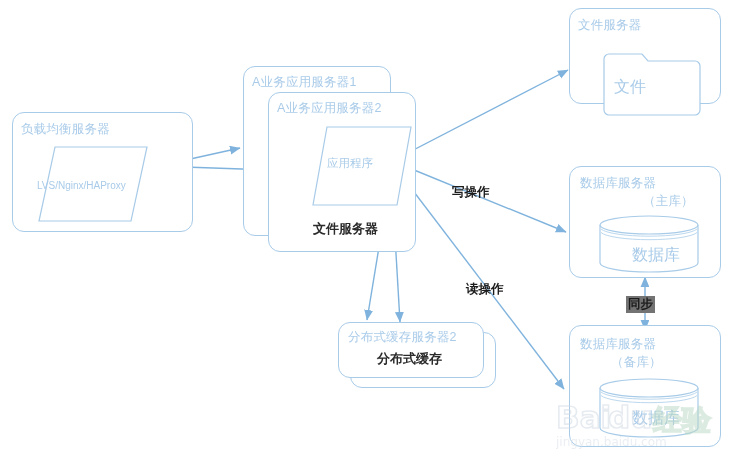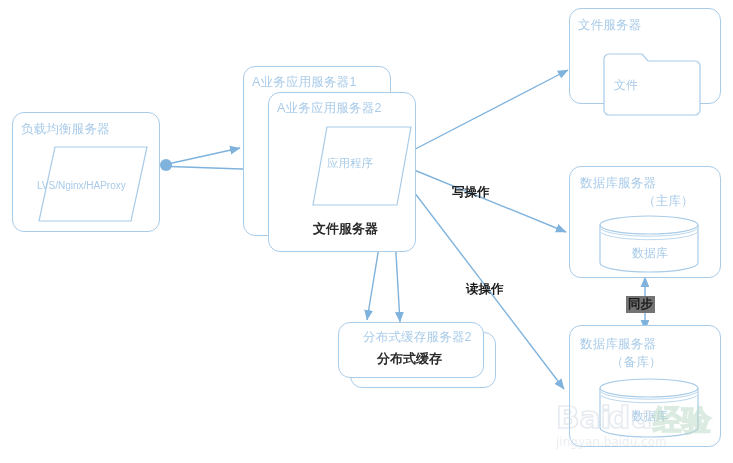--- a/index.html
+++ b/index.html
@@ -46,21 +46,21 @@
   .inner-label-dark {
     position: absolute;
     color: #2b2b2b;
     font-size: 13px;
     font-weight: bold;
     white-space: nowrap;
   }
   .inner-label-light {
     position: absolute;
     color: #a9cbe9;
-    font-size: 12px;
+    font-size: 16px;
     white-space: nowrap;
   }
   .edge-label {
     position: absolute;
     color: #1c1c1c;
     font-size: 12.5px;
     font-weight: bold;
     white-space: nowrap;
     background: transparent;
   }
@@ -129,21 +129,21 @@
 
     <line x1="395" y1="167" x2="564" y2="389" stroke="#7fb3dd" stroke-width="1.4" marker-end="url(#arrowhead)"></line>
 
     <line x1="392" y1="168" x2="367" y2="320" stroke="#7fb3dd" stroke-width="1.4" marker-end="url(#arrowhead)"></line>
 
     <line x1="391" y1="168" x2="400" y2="322" stroke="#7fb3dd" stroke-width="1.4" marker-end="url(#arrowhead)"></line>
 
     <line x1="645" y1="277" x2="645" y2="330" stroke="#7fb3dd" stroke-width="1.4" marker-end="url(#arrowhead)" marker-start="url(#arrowhead-rev)"></line>
   </svg>
 
-  <div class="node container-box" style="left:12px; top:112px; width:148px; height:120px;">
+  <div class="node container-box" style="left:12px; top:112px; width:181px; height:120px;">
     <div class="container-title" style="left:8px; top:8px;">负载均衡服务器</div>
     <svg class="shape-svg" style="left:24px; top:32px;" width="112" height="78" viewBox="0 0 112 78">
       <path d="M18,2 L110,2 L94,76 L2,76 Z" fill="#ffffff" stroke="#a8cbe8" stroke-width="1.2"></path>
     </svg>
     <div class="inner-label-light" style="left:24px; top:67px; font-size:10px;">LVS/Nginx/HAProxy</div>
   </div>
 
   <div class="node container-box" style="left:243px; top:66px; width:148px; height:170px;">
     <div class="container-title" style="left:8px; top:7px;">A业务应用服务器1</div>
   </div>
@@ -187,21 +187,21 @@
       <ellipse cx="51" cy="10" rx="49" ry="9" fill="#ffffff" stroke="#a8cbe8" stroke-width="1.2"></ellipse>
       <path d="M3,14 a49,9 0 0 0 96,0" fill="none" stroke="#bcd8ee" stroke-width="1"></path>
       <path d="M3,17.5 a49,9 0 0 0 96,0" fill="none" stroke="#bcd8ee" stroke-width="1"></path>
     </svg>
     <div class="inner-label-light" style="left:62px; top:82px;">数据库</div>
   </div>
 
   <div class="node container-box" style="left:350px; top:332px; width:146px; height:56px;"></div>
 
   <div class="node container-box" style="left:338px; top:322px; width:146px; height:56px;">
-    <div class="container-title" style="left:24px; top:6px;">分布式缓存服务器2</div>
+    <div class="container-title" style="left:9px; top:6px;">分布式缓存服务器2</div>
     <div class="inner-label-dark" style="left:38px; top:27px;text-align:center;">分布式缓存</div>
   </div>
 
   <div class="edge-label" style="left:452px; top:184px;">写操作</div>
   <div class="edge-label" style="left:466px; top:281px;">读操作</div>
 
   <svg id="watermark" viewBox="0 0 180 58" width="180" height="58">
     <text class="wm-text" x="0" y="30">Bai</text>
     <text class="wm-text" x="52" y="30">du</text>
     <text class="wm-text-green" x="97" y="32">经验</text>

